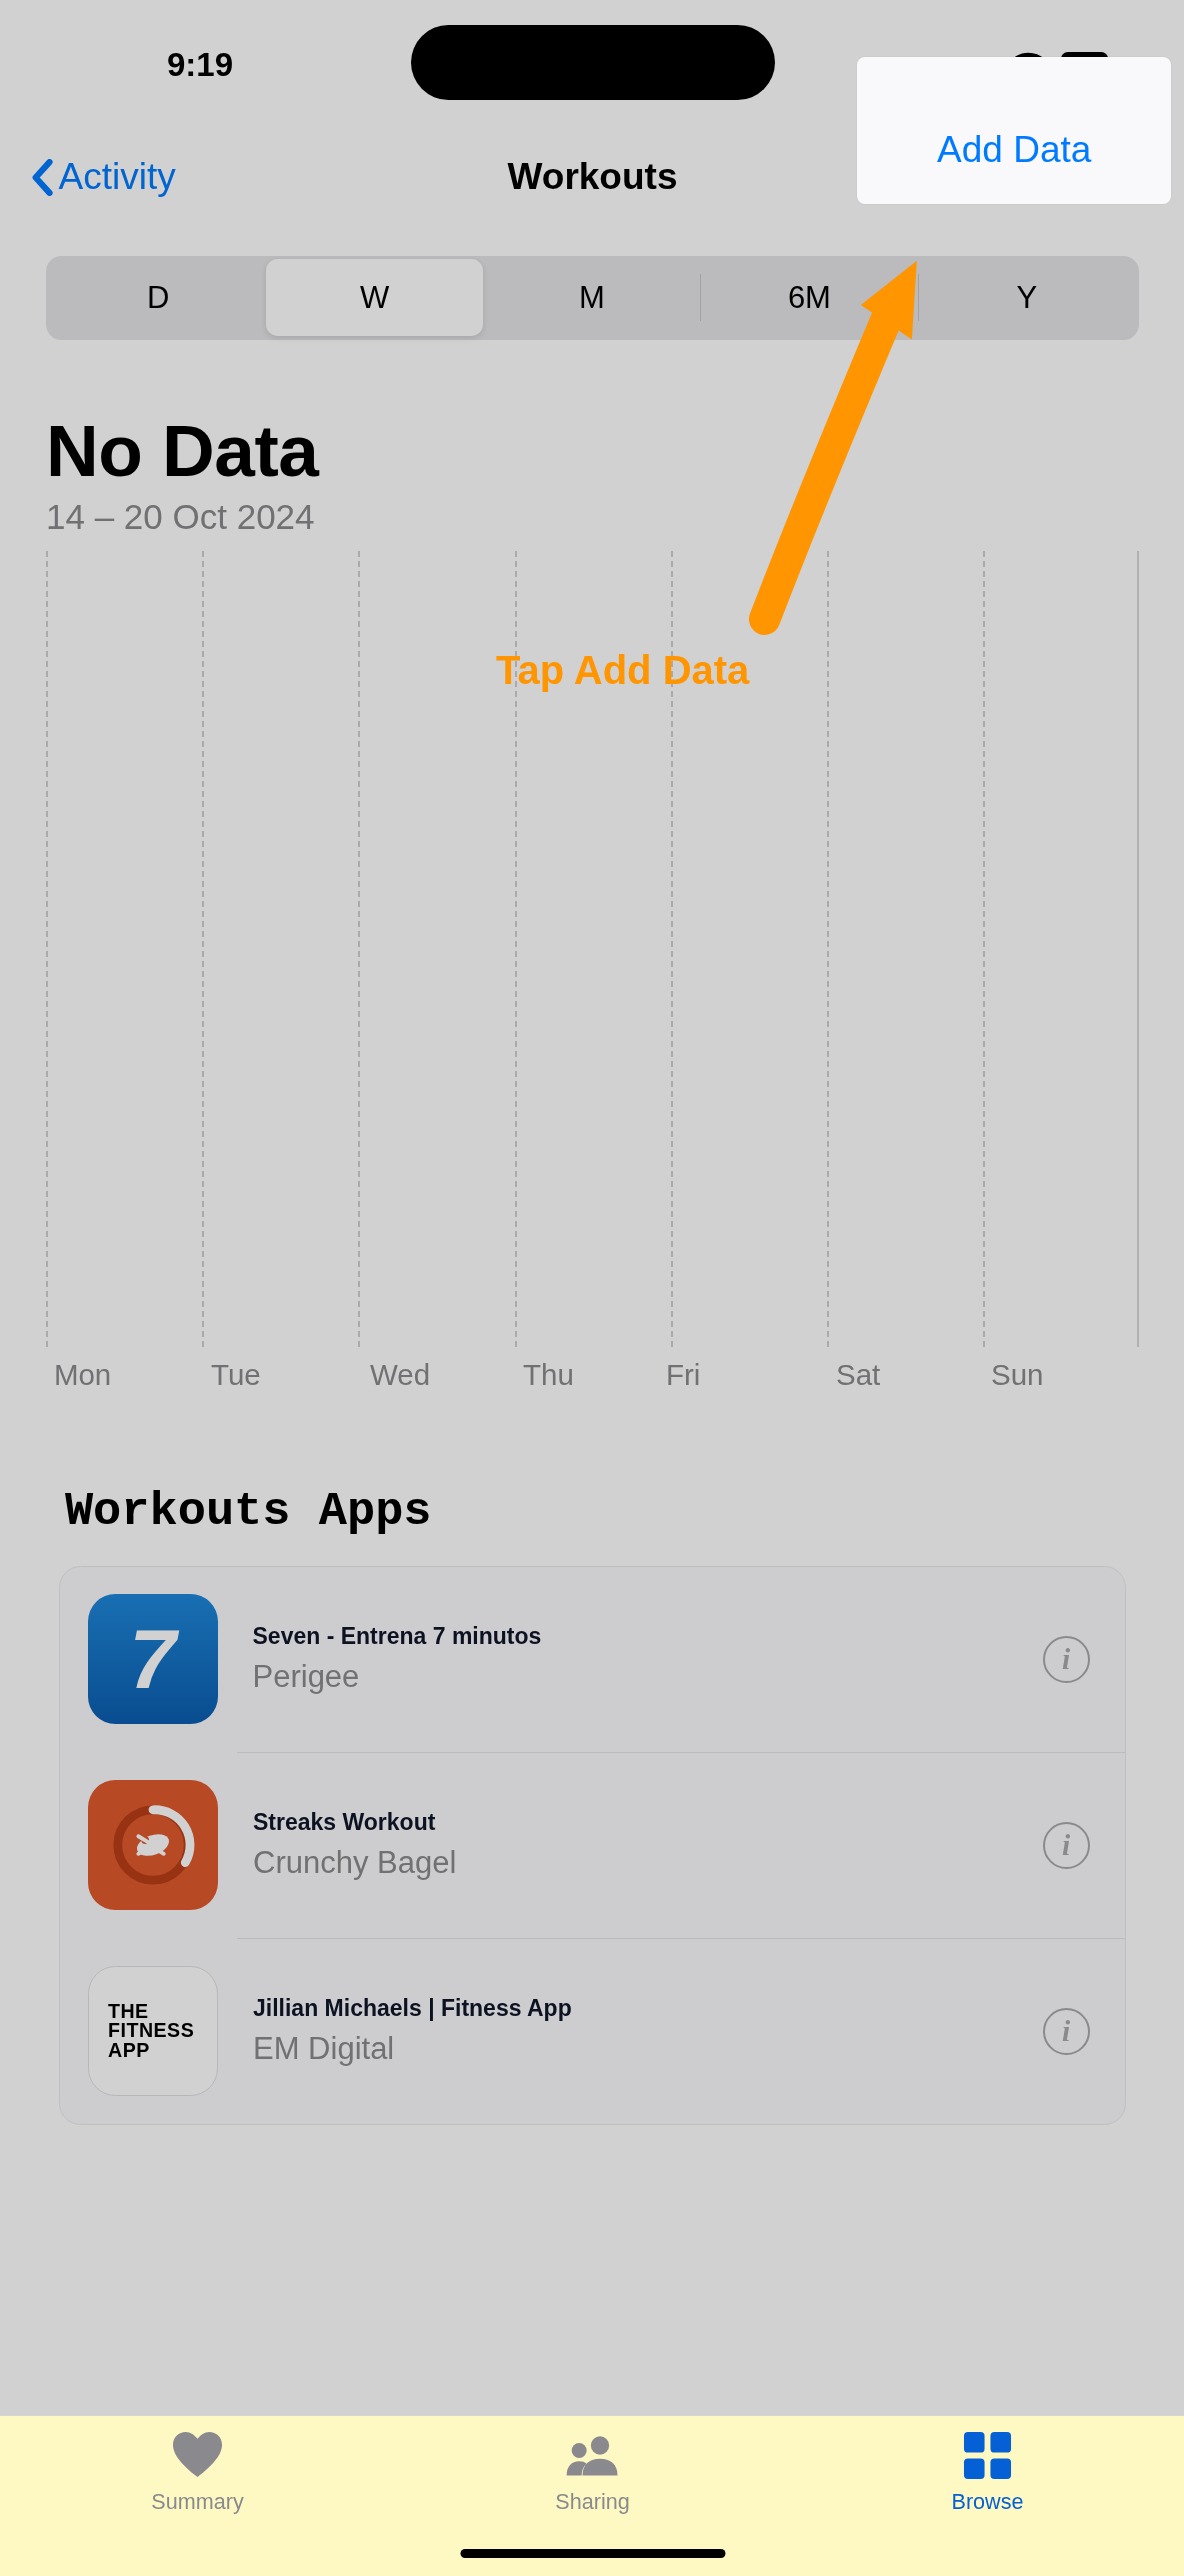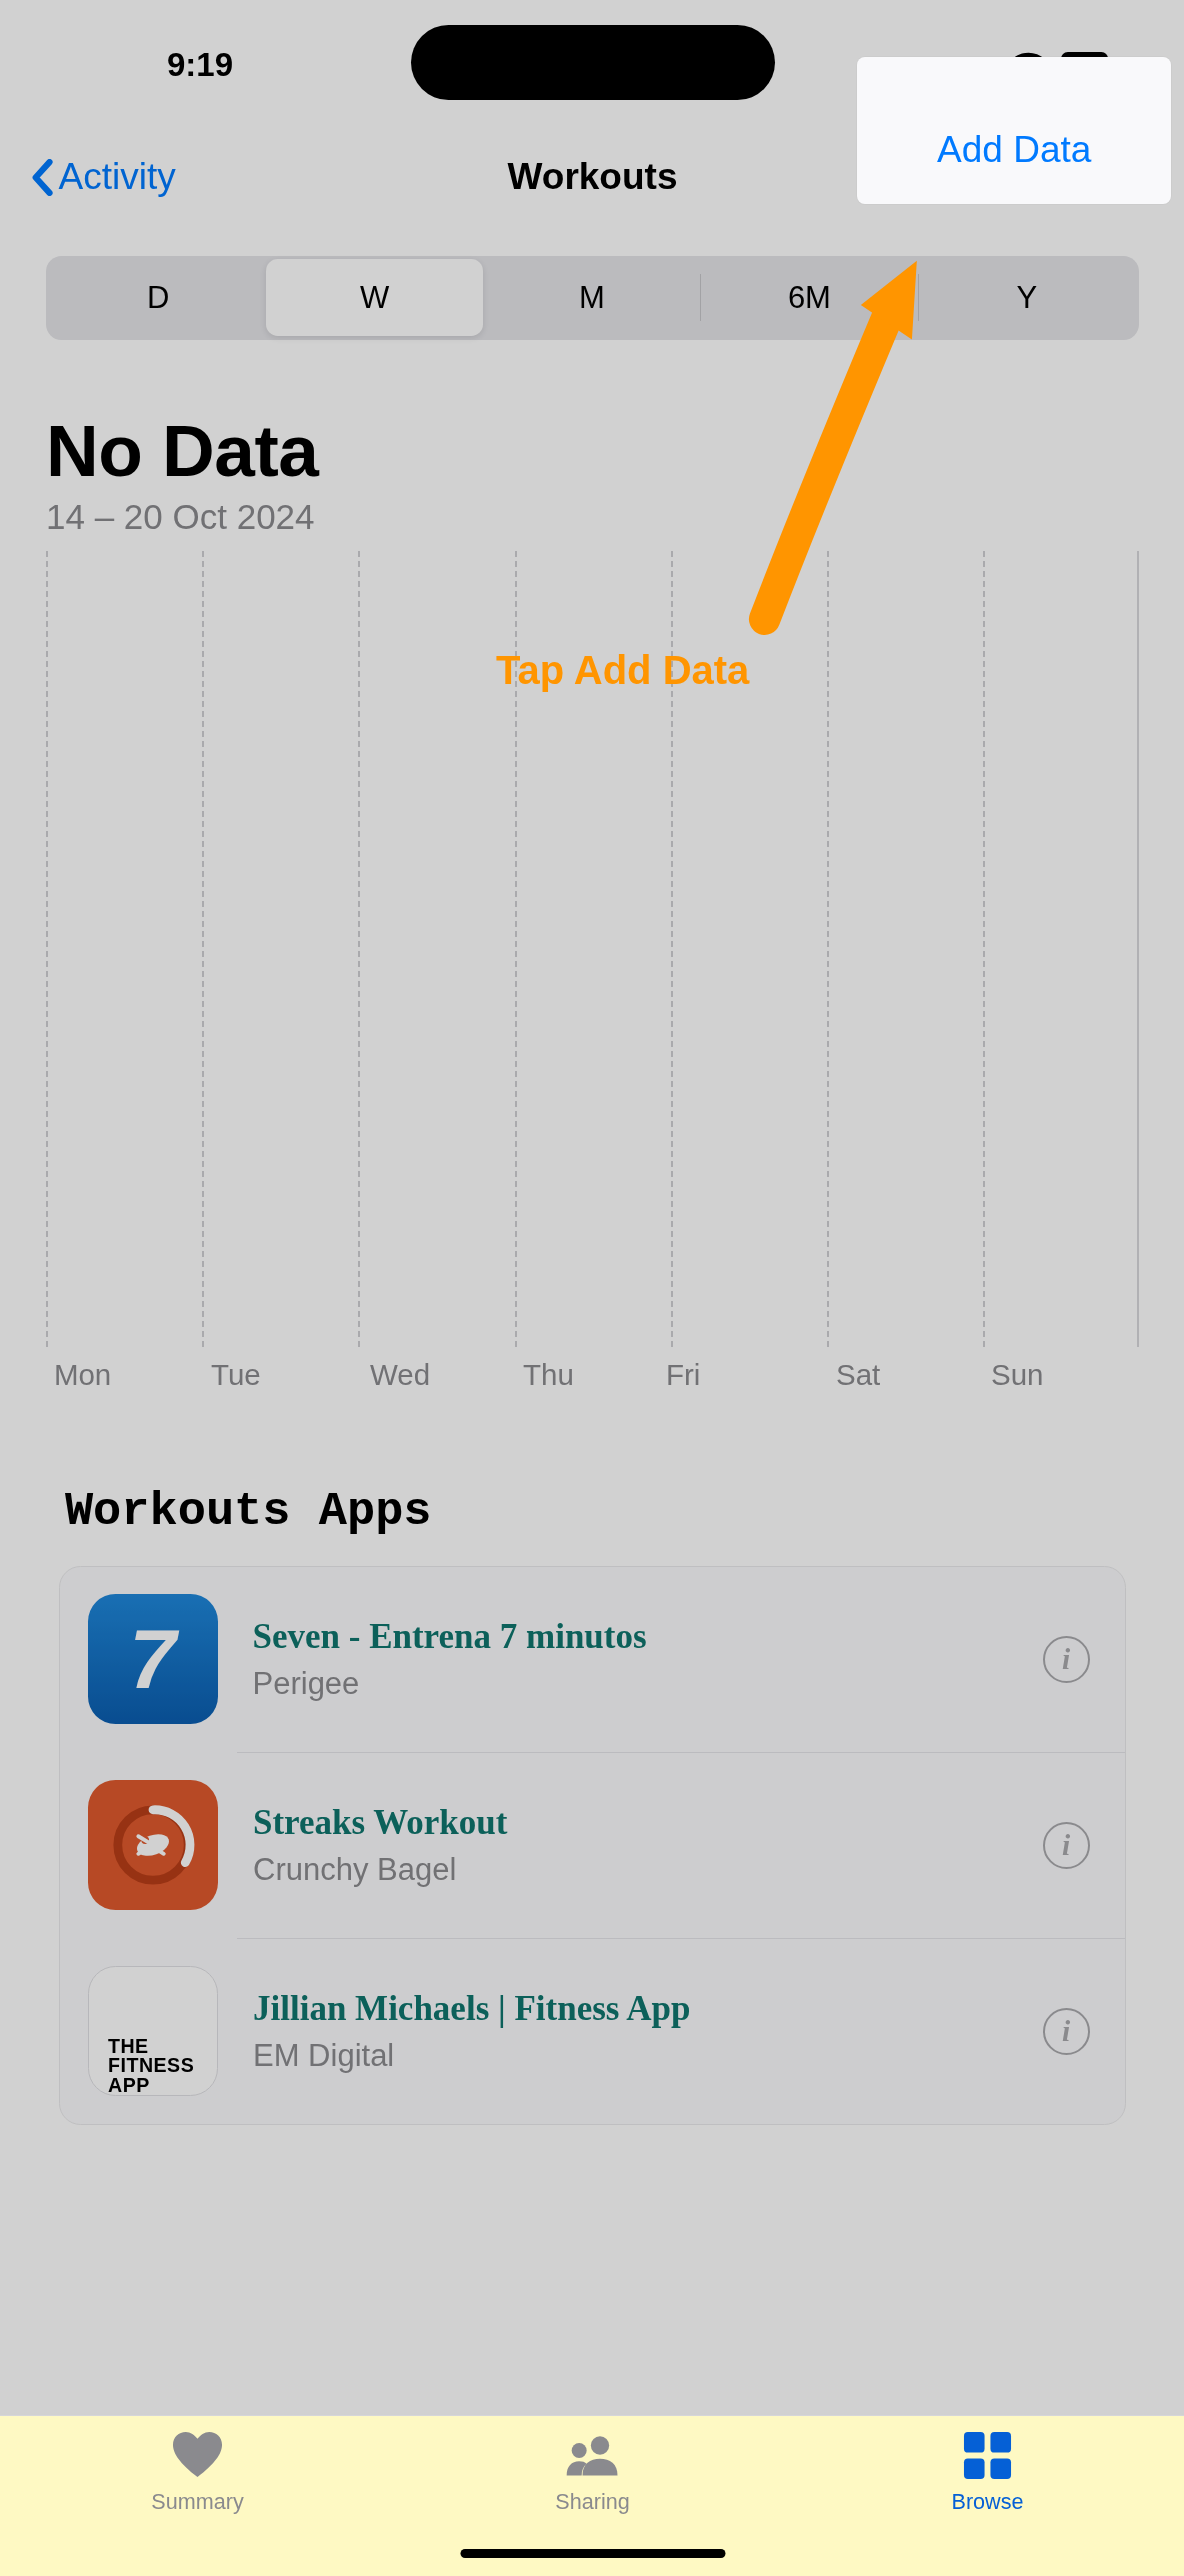--- a/index.html
+++ b/index.html
@@ -275,38 +275,36 @@
     }
     .app-icon-streaks svg {
       width: 88px;
       height: 88px;
     }
     .app-icon-fitness {
       background: #fff;
       border: 1px solid #e0e0e4;
       flex-direction: column;
       line-height: 1;
-      justify-content: flex-end;
     }
     .app-icon-fitness span {
       font-size: 19.6px;
       font-weight: 700;
       letter-spacing: 0.5px;
       color: #000;
       text-align: left;
       width: 90px;
     }
     .app-text {
       flex: 1;
     }
     .app-title {
-      font-size: 35px;
+      font-size: 23px;
       font-weight: 600;
-      color: #0f766e;
-      font-family: Liberation Serif, serif;
+      color: #0f172a;
     }
     .app-subtitle {
       font-size: 31px;
       color: #8a8a8e;
       margin-top: 9px;
     }
     .info-btn {
       width: 47px;
       height: 47px;
       border: 2.9px solid #a9a9ad;

